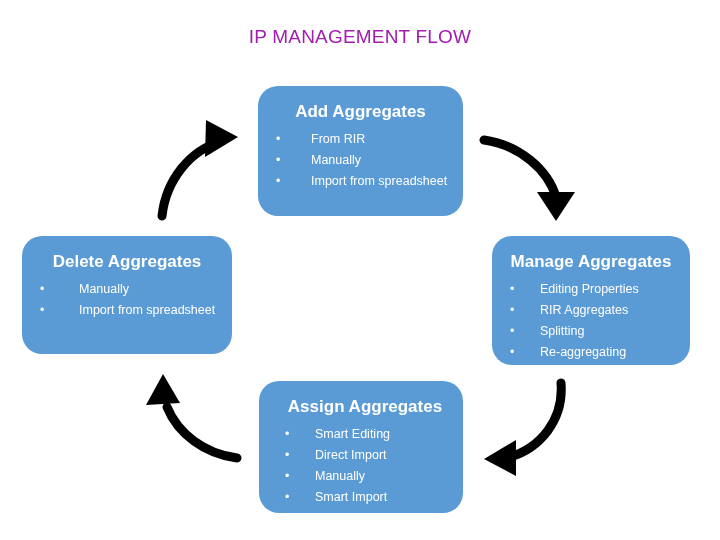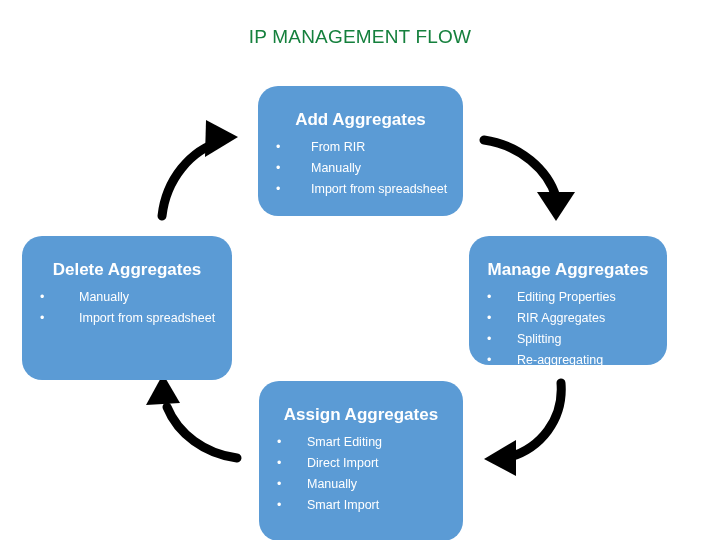--- a/index.html
+++ b/index.html
@@ -16,38 +16,38 @@
     font-family: "Liberation Sans", sans-serif;
   }
   #diagram-title {
     position: absolute;
     left: 0;
     top: 26px;
     width: 720px;
     text-align: center;
     font-size: 19px;
     font-weight: 400;
-    color: #15803d;
+    color: #a21caf;
     letter-spacing: 0.2px;
     white-space: nowrap;
   }
   .node {
     position: absolute;
     background: #5B9BD5;
     border-radius: 20px;
     box-sizing: border-box;
     padding: 0;
   }
   .node-title {
     text-align: center;
     color: #ffffff;
     font-weight: bold;
     font-size: 17px;
     line-height: 20px;
-    margin-top: 24px;
+    margin-top: 16px;
     margin-bottom: 7px;
     white-space: nowrap;
   }
   .node-list {
     list-style: none;
     margin: 0;
     padding: 0;
   }
   .node-item {
     position: relative;
@@ -61,23 +61,23 @@
     position: absolute;
     left: 18px;
     top: 0;
     color: #ffffff;
     font-size: 12.5px;
     line-height: 21px;
   }
 
   
   #node-add      { left: 258px; top: 86px;  width: 205px; height: 130px; }
-  #node-manage   { left: 469px; top: 236px; width: 198px; height: 129px; }
-  #node-assign   { left: 259px; top: 381px; width: 204px; height: 160px; }
-  #node-delete   { left: 22px;  top: 236px; width: 210px; height: 144px; }
+  #node-manage   { left: 492px; top: 236px; width: 198px; height: 129px; }
+  #node-assign   { left: 259px; top: 381px; width: 204px; height: 132px; padding-left: 8px; }
+  #node-delete   { left: 22px;  top: 236px; width: 210px; height: 118px; }
 
   #node-manage .node-item,
   #node-assign .node-item { padding-left: 48px; }
   #node-delete .node-item { padding-left: 57px; }
 
   .arrow-layer {
     position: absolute;
     left: 0;
     top: 0;
     width: 720px;

